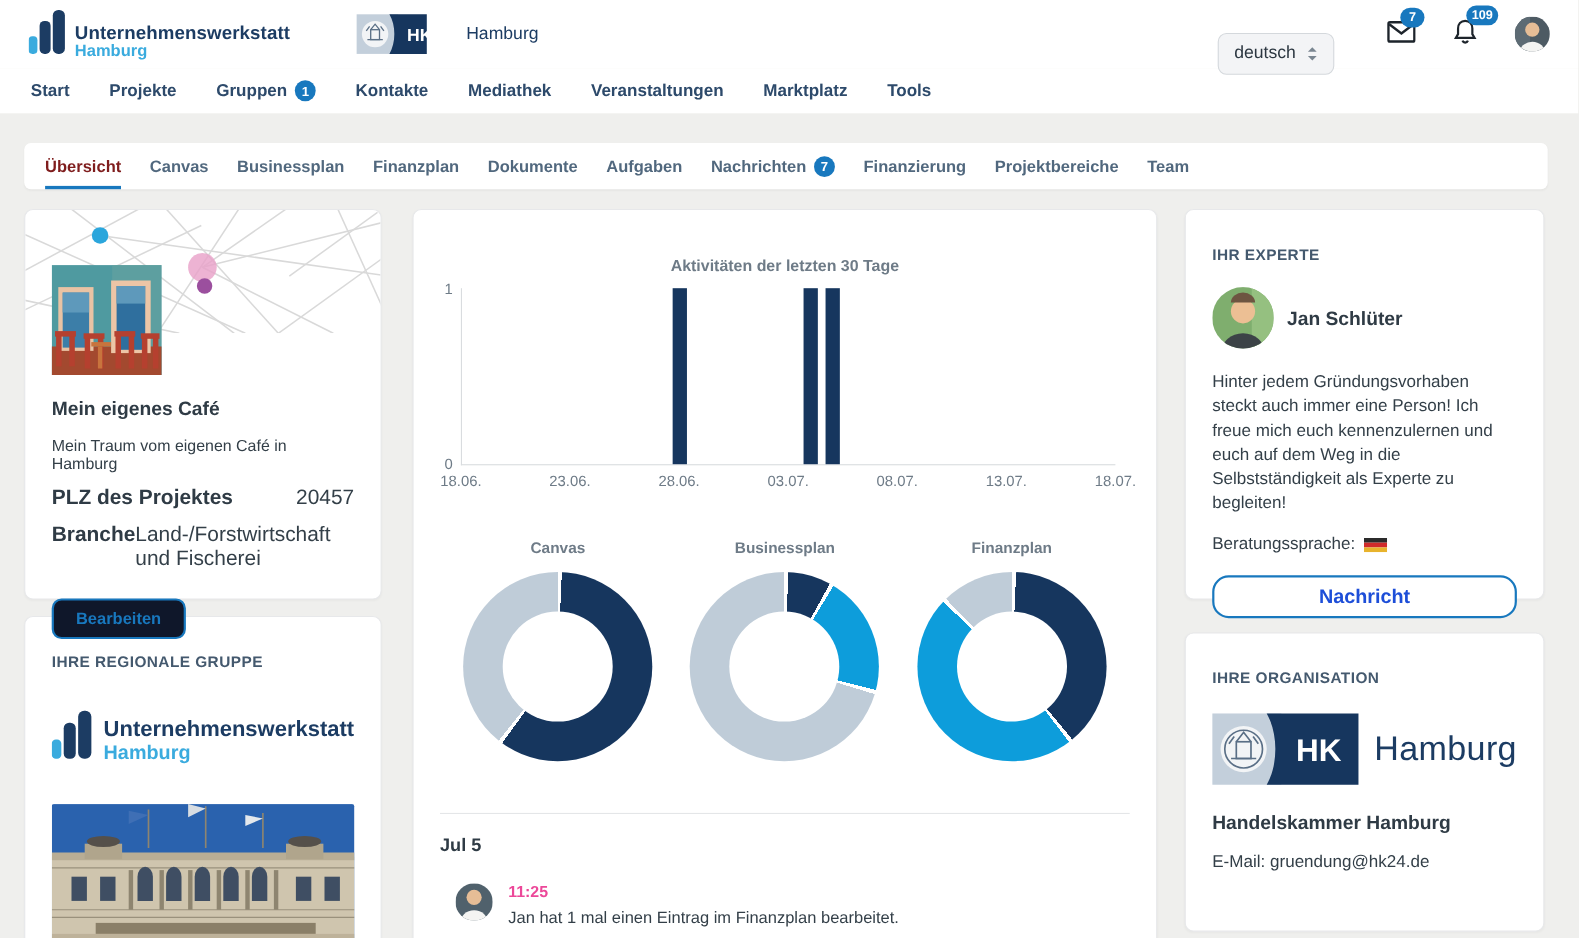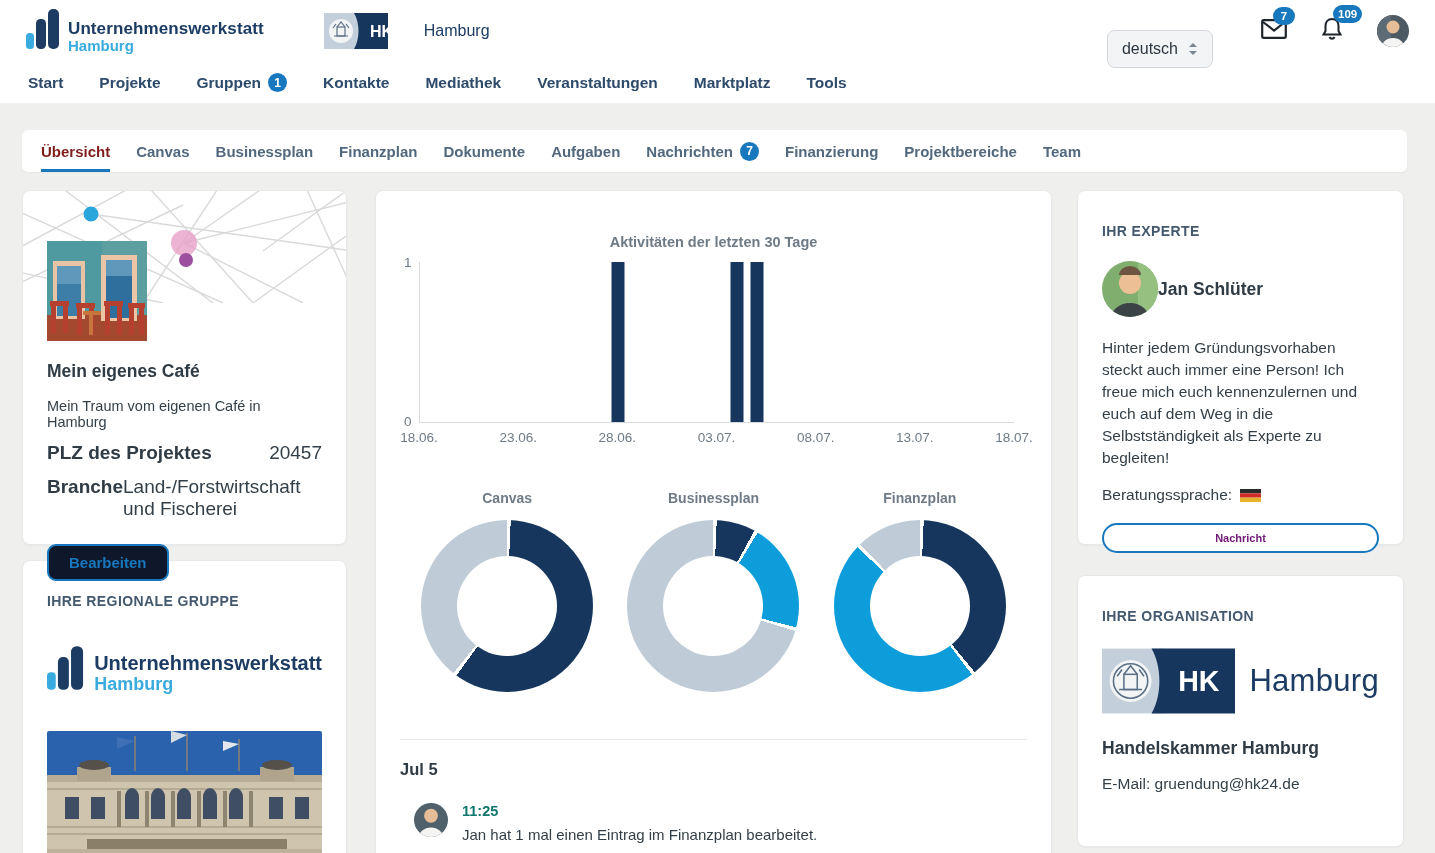--- a/index.html
+++ b/index.html
@@ -88,35 +88,35 @@
   .xticks span{position:absolute;transform:translateX(-50%);white-space:nowrap;}
   .donut-row{display:flex;justify-content:space-between;margin-top:42px;padding:0 4px;}
   .donut-block{width:212px;text-align:center;}
   .donut-label{color:#6e7b87;font-size:14px;font-weight:bold;}
   .donut{width:172px;height:172px;border-radius:50%;margin:14px auto 0;position:relative;}
   .donut .hole{position:absolute;inset:36px;background:#fff;border-radius:50%;}
   .divider{border-top:1px solid #e4e6e8;margin-top:47px;}
   .tl-date{font-size:16.5px;font-weight:bold;color:#2f3b45;margin-top:20px;}
   .tl-entry{display:flex;gap:14px;margin-top:24px;padding-left:14px;}
   .tl-avatar{width:34px;height:34px;border-radius:50%;overflow:hidden;flex:0 0 auto;}
-  .tl-time{font-size:14.5px;font-weight:bold;color:#0f766e;}
+  .tl-time{font-size:14.5px;font-weight:bold;color:#ec4899;}
   .tl-text{font-size:15px;color:#333f48;margin-top:7px;}
   
   .expert-card{height:355px;padding:32px 24px;}
-  .expert-head{display:flex;align-items:center;gap:0;margin-top:22px;}
+  .expert-head{display:flex;align-items:center;gap:12px;margin-top:22px;}
   .expert-avatar{width:56px;height:56px;border-radius:50%;overflow:hidden;flex:0 0 auto;}
   .expert-name{font-size:17.5px;font-weight:bold;color:#2f3b45;}
   .expert-bio{font-size:15.5px;line-height:1.42;margin-top:20px;color:#333f48;}
   .expert-phone{font-size:15.5px;margin-top:16px;}
   .expert-lang{font-size:15.5px;margin-top:17px;display:flex;align-items:center;gap:8px;}
   .flag-de{display:inline-block;width:21px;height:13px;line-height:0;}
   .btn-pill{
     display:block;width:100%;box-sizing:border-box;margin-top:19px;text-align:center;
-    border:2px solid #1878be;border-radius:15px;color:#701a75;font-weight:bold;
-    font-size:11px;background:#fff;padding:7px 0;cursor:pointer;
+    border:2px solid #1878be;border-radius:15px;color:#1d4ed8;font-weight:bold;
+    font-size:18px;background:#fff;padding:7px 0;cursor:pointer;
   }
   
   .org-card{margin-top:30px;height:272px;padding:32px 24px;}
   .org-logo{display:flex;align-items:center;gap:14px;margin-top:23px;}
   .org-hamburg{color:#1c3c63;font-size:31px;letter-spacing:.3px;}
   .org-name{font-size:17.5px;font-weight:bold;color:#2f3b45;margin-top:23px;}
   .org-addr{font-size:15.5px;margin-top:10px;line-height:1.45;}
   .org-email{font-size:15.5px;margin-top:16px;}
 </style>
 </head>

